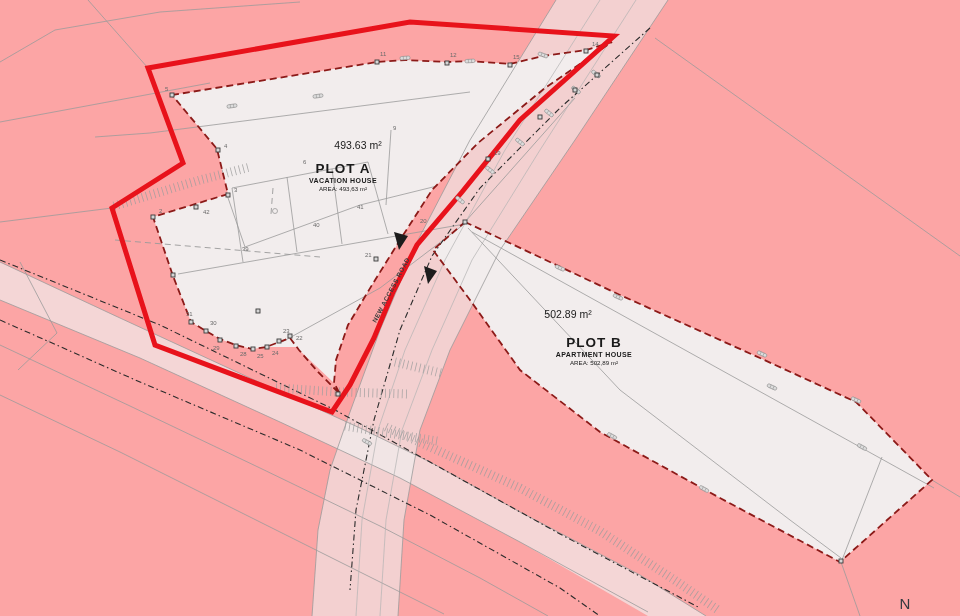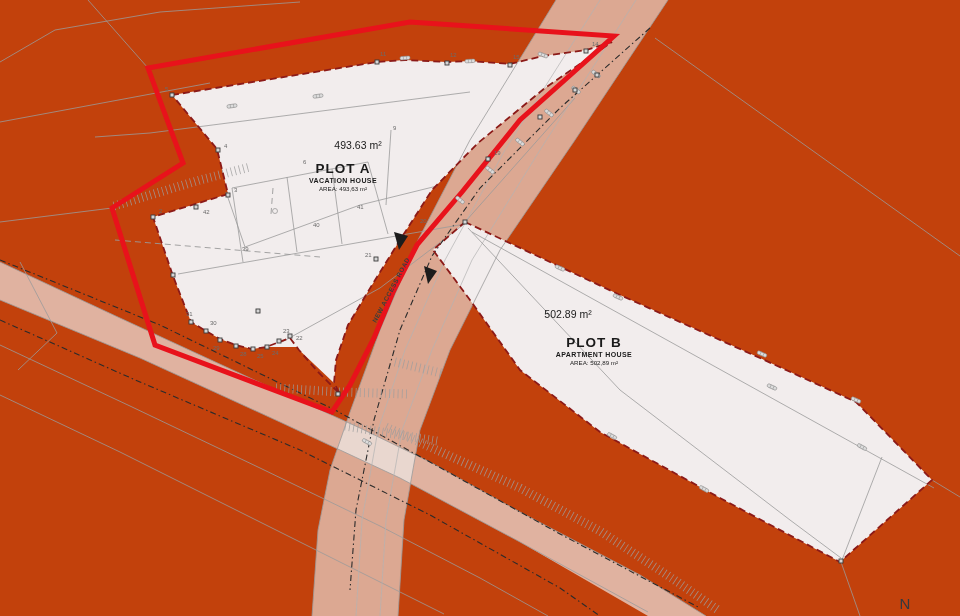--- a/index.html
+++ b/index.html
@@ -1,17 +1,17 @@
 <!DOCTYPE html>
 <html><head>
 <meta charset="utf-8">
 <style>
   html,body{margin:0;padding:0;background:#ffffff;}
   .canvas{
-    position:relative;width:960px;height:616px;background:#c2410c;overflow:hidden;
+    position:relative;width:960px;height:616px;background:#fca5a5;overflow:hidden;
     font-family:"Liberation Sans", sans-serif;
   }
   svg{position:absolute;left:0;top:0;}
   svg text{font-family:"Liberation Sans", sans-serif;fill:#1a1a1a;}
   .thin{stroke:#9a9a9a;stroke-width:0.8;fill:none;}
   .thin2{stroke:#b3b3b3;stroke-width:0.7;fill:none;}
   .dashdot{stroke:#2b2b2b;stroke-width:1.1;fill:none;stroke-dasharray:6 3 1.5 3;}
   .graydash{stroke:#9a9a9a;stroke-width:0.9;fill:none;stroke-dasharray:6 4;}
   .comb{stroke:#9d9d9d;stroke-width:9;fill:none;stroke-dasharray:0.8 3.4;opacity:0.85;}
   .parcel-stroke{fill:none;stroke:#8c1a18;stroke-width:1.8;stroke-dasharray:7 4;}

